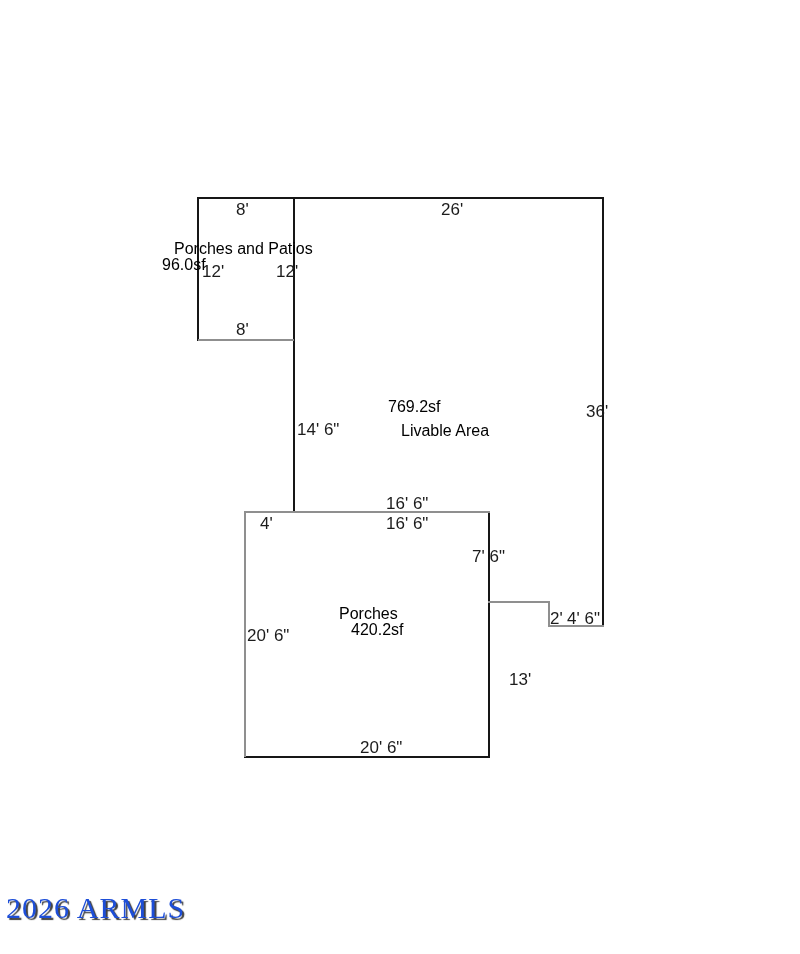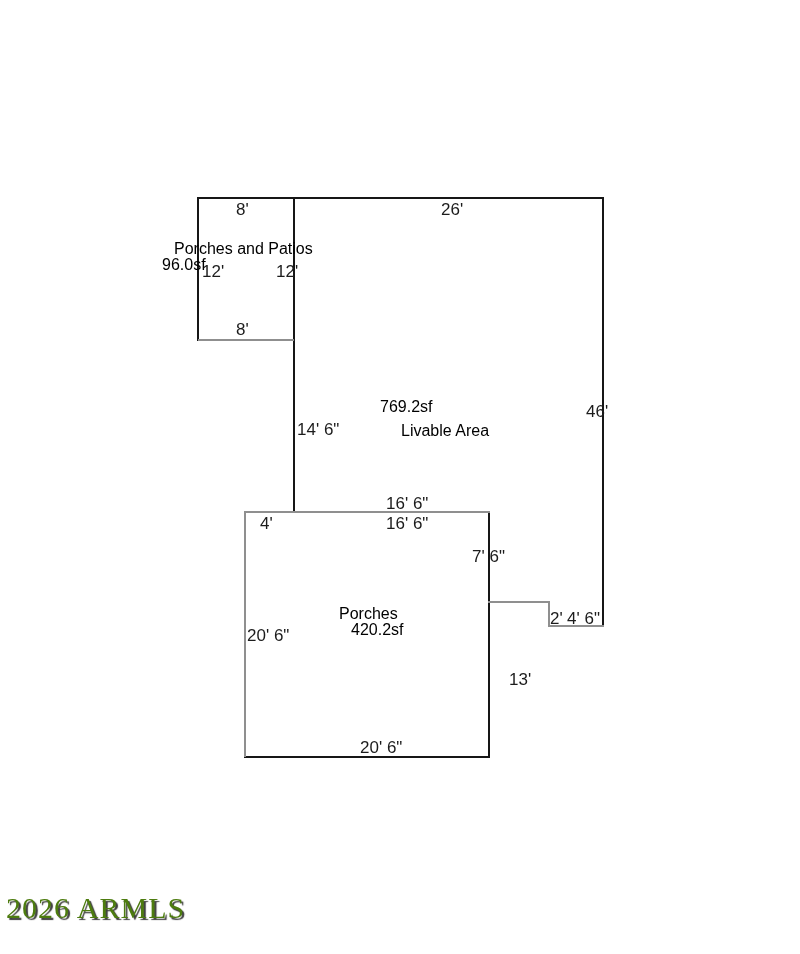--- a/index.html
+++ b/index.html
@@ -25,21 +25,21 @@
     color: #000000;
     white-space: nowrap;
   }
   .watermark {
     position: absolute;
     left: 6px;
     top: 891px;
     font-family: "Liberation Serif", serif;
     font-size: 30px;
     letter-spacing: 1px;
-    color: #4d7c0f;
+    color: #1d4ed8;
     text-shadow: 2px 2px 1px #3f3f3f;
     white-space: nowrap;
   }
 </style>
 </head>
 <body>
 
 <div id="canvas">
 
   <div class="wall" style="left:197px; top:197px; width:407px; height:2px;"></div>
@@ -55,33 +55,33 @@
   <div class="wall wall--gray" style="left:488px; top:601px; width:62px; height:2px;"></div>
   <div class="wall wall--gray" style="left:548px; top:601px; width:2px; height:26px;"></div>
   <div class="wall wall--gray" style="left:548px; top:625px; width:56px; height:2px;"></div>
 
   <div class="dim" style="left:236px; top:201px;">8'</div>
   <div class="dim" style="left:441px; top:201px;">26'</div>
   <div class="dim" style="left:202px; top:263px;">12'</div>
   <div class="dim" style="left:276px; top:263px;">12'</div>
   <div class="dim" style="left:236px; top:321px;">8'</div>
   <div class="dim" style="left:297px; top:421px;">14' 6"</div>
-  <div class="dim" style="left:586px; top:403px;">46'</div>
+  <div class="dim" style="left:586px; top:403px;">36'</div>
   <div class="dim" style="left:386px; top:495px;">16' 6"</div>
   <div class="dim" style="left:386px; top:515px;">16' 6"</div>
   <div class="dim" style="left:260px; top:515px;">4'</div>
   <div class="dim" style="left:472px; top:548px;">7' 6"</div>
   <div class="dim" style="left:550px; top:610px;">2'</div>
   <div class="dim" style="left:567px; top:610px;">4' 6"</div>
   <div class="dim" style="left:473px; top:671px;margin-left:36px;">13'</div>
   <div class="dim" style="left:247px; top:627px;">20' 6"</div>
   <div class="dim" style="left:360px; top:739px;">20' 6"</div>
 
   <div class="area-label" style="left:174px; top:240px;">Porches and Patios</div>
   <div class="area-label" style="left:162px; top:256px;">96.0sf</div>
   <div class="area-label" style="left:401px; top:382px;margin-top:40px;">Livable Area</div>
-  <div class="area-label" style="left:380px; top:398px;">769.2sf</div>
+  <div class="area-label" style="left:388px; top:398px;">769.2sf</div>
   <div class="area-label" style="left:339px; top:605px;">Porches</div>
   <div class="area-label" style="left:351px; top:621px;">420.2sf</div>
 
   <div class="watermark">2026 ARMLS</div>
 
 </div>
 
 </body></html>

